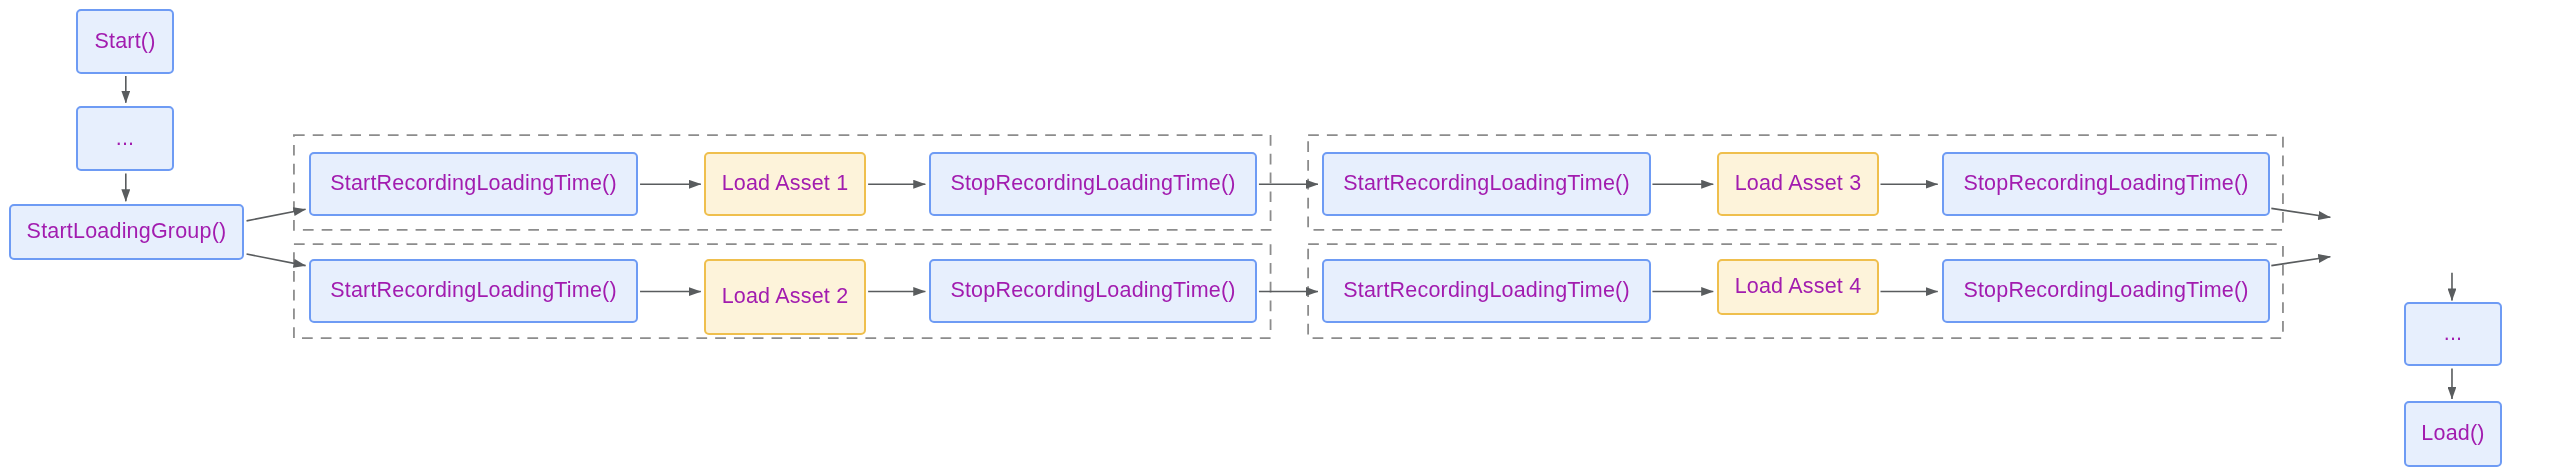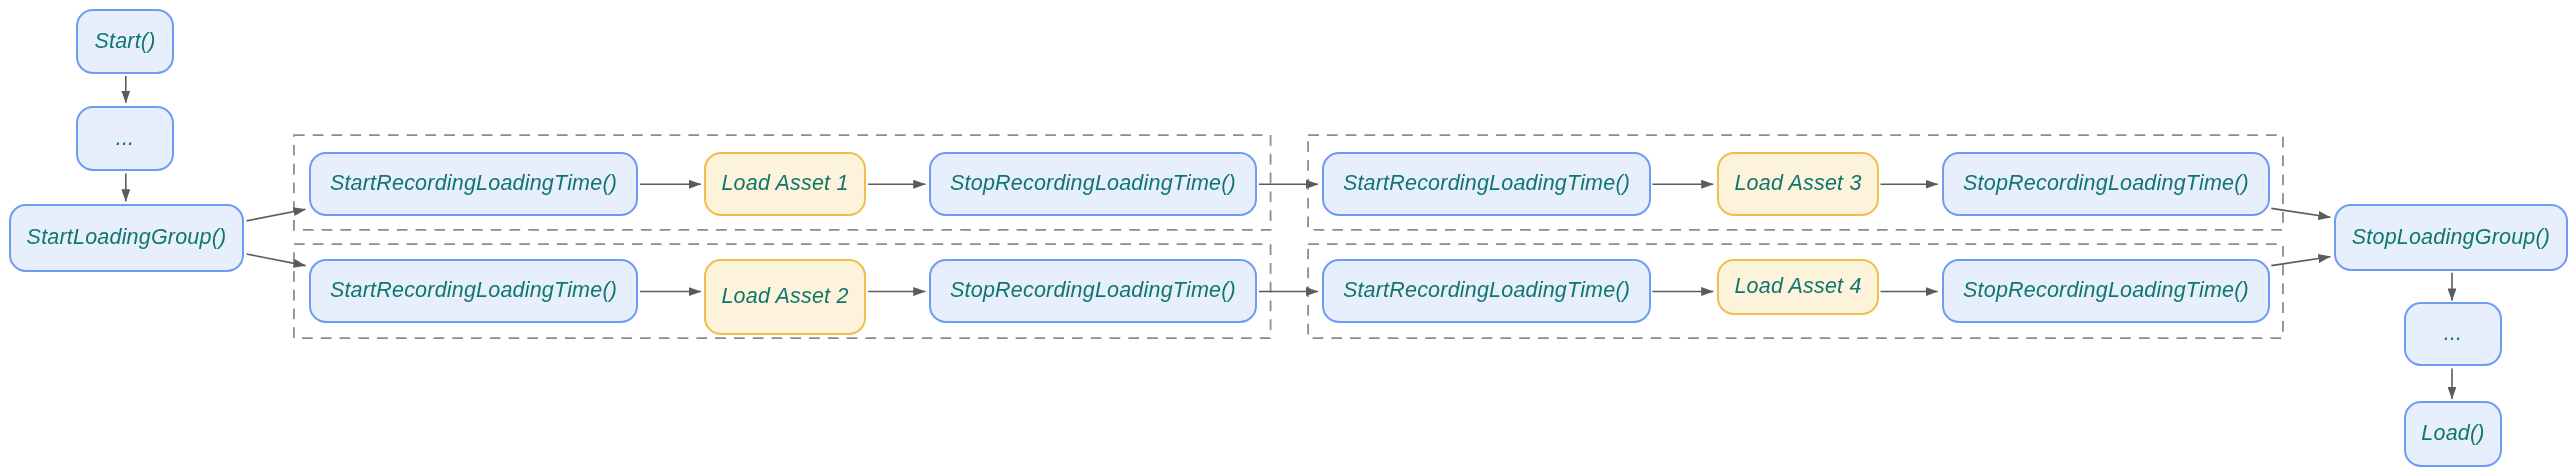--- a/index.html
+++ b/index.html
@@ -35,41 +35,40 @@
   }
   #arrowhead path {
     fill: #595c5e;
   }
   .node {
     position: absolute;
     box-sizing: border-box;
     display: flex;
     align-items: center;
     justify-content: center;
-    border-radius: 17px;
+    border-radius: 5px;
     font-size: 21.5px;
     line-height: 1;
-    color: #0f766e;
+    color: #a21caf;
     white-space: nowrap;
     letter-spacing: 0.2px;
-    font-style: italic;
   }
   .node.blue {
     background: #e7effd;
     border: 2.2px solid #6e9bf4;
   }
   .node.yellow {
     background: #fdf3da;
     border: 2.2px solid #efbf4d;
   }
 
   
   #n-start               { left: 76px;   top: 9px;  width: 98px; height: 65px; }
   #n-ellipsis-left       { left: 76px;   top: 106px; width: 98px; height: 65px; }
-  #n-start-loading-group { left: 9px;   top: 204px; width: 235px; height: 68px; }
+  #n-start-loading-group { left: 9px;   top: 204px; width: 235px; height: 56px; }
 
   #n-start-recording-1   { left: 309px;  top: 152px; width: 329px; height: 64px; }
   #n-load-asset-1        { left: 704px;  top: 152px; width: 162px; height: 64px; }
   #n-stop-recording-1    { left: 929px; top: 152px; width: 328px; height: 64px; }
 
   #n-start-recording-2   { left: 309px;  top: 259px; width: 329px; height: 64px; }
   #n-load-asset-2        { left: 704px;  top: 259px; width: 162px; height: 76px; }
   #n-stop-recording-2    { left: 929px; top: 259px; width: 328px; height: 64px; }
 
   #n-start-recording-3   { left: 1322px; top: 152px; width: 329px; height: 64px; }
@@ -134,18 +133,17 @@
   <div class="node blue" id="n-stop-recording-2">StopRecordingLoadingTime()</div>
 
   <div class="node blue" id="n-start-recording-3">StartRecordingLoadingTime()</div>
   <div class="node yellow" id="n-load-asset-3">Load Asset 3</div>
   <div class="node blue" id="n-stop-recording-3">StopRecordingLoadingTime()</div>
 
   <div class="node blue" id="n-start-recording-4">StartRecordingLoadingTime()</div>
   <div class="node yellow" id="n-load-asset-4">Load Asset 4</div>
   <div class="node blue" id="n-stop-recording-4">StopRecordingLoadingTime()</div>
 
-  <div class="node blue" id="n-stop-loading-group">StopLoadingGroup()</div>
   <div class="node blue" id="n-ellipsis-right">...</div>
   <div class="node blue" id="n-stop">Load()</div>
 
 </div>
 
 
 </body></html>

